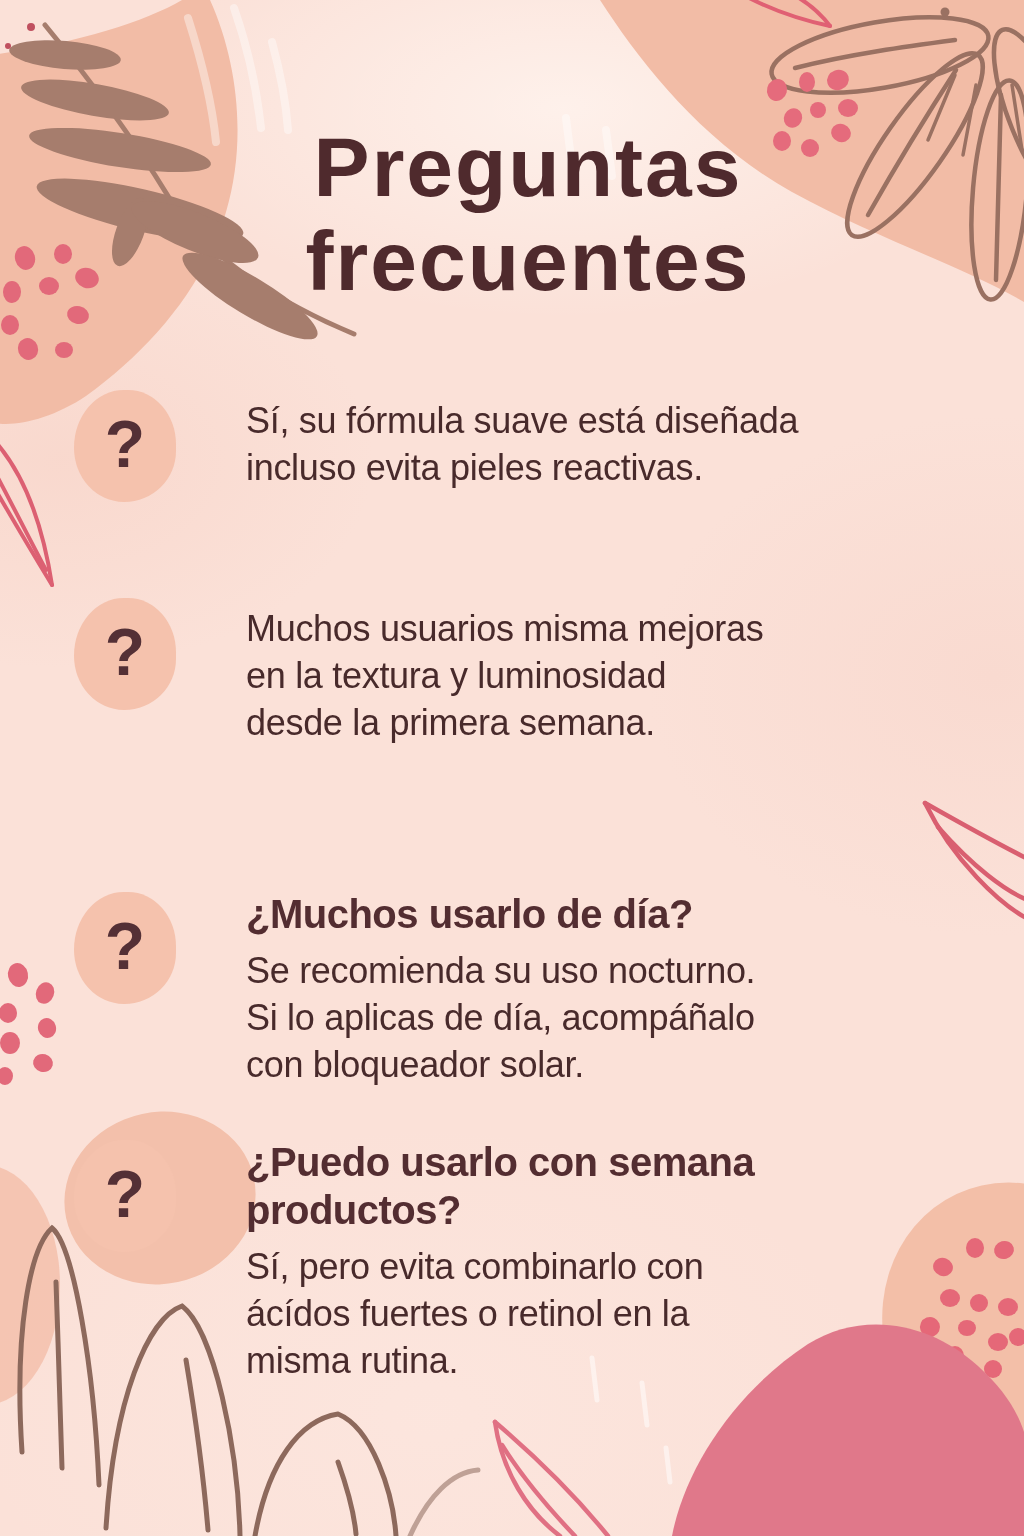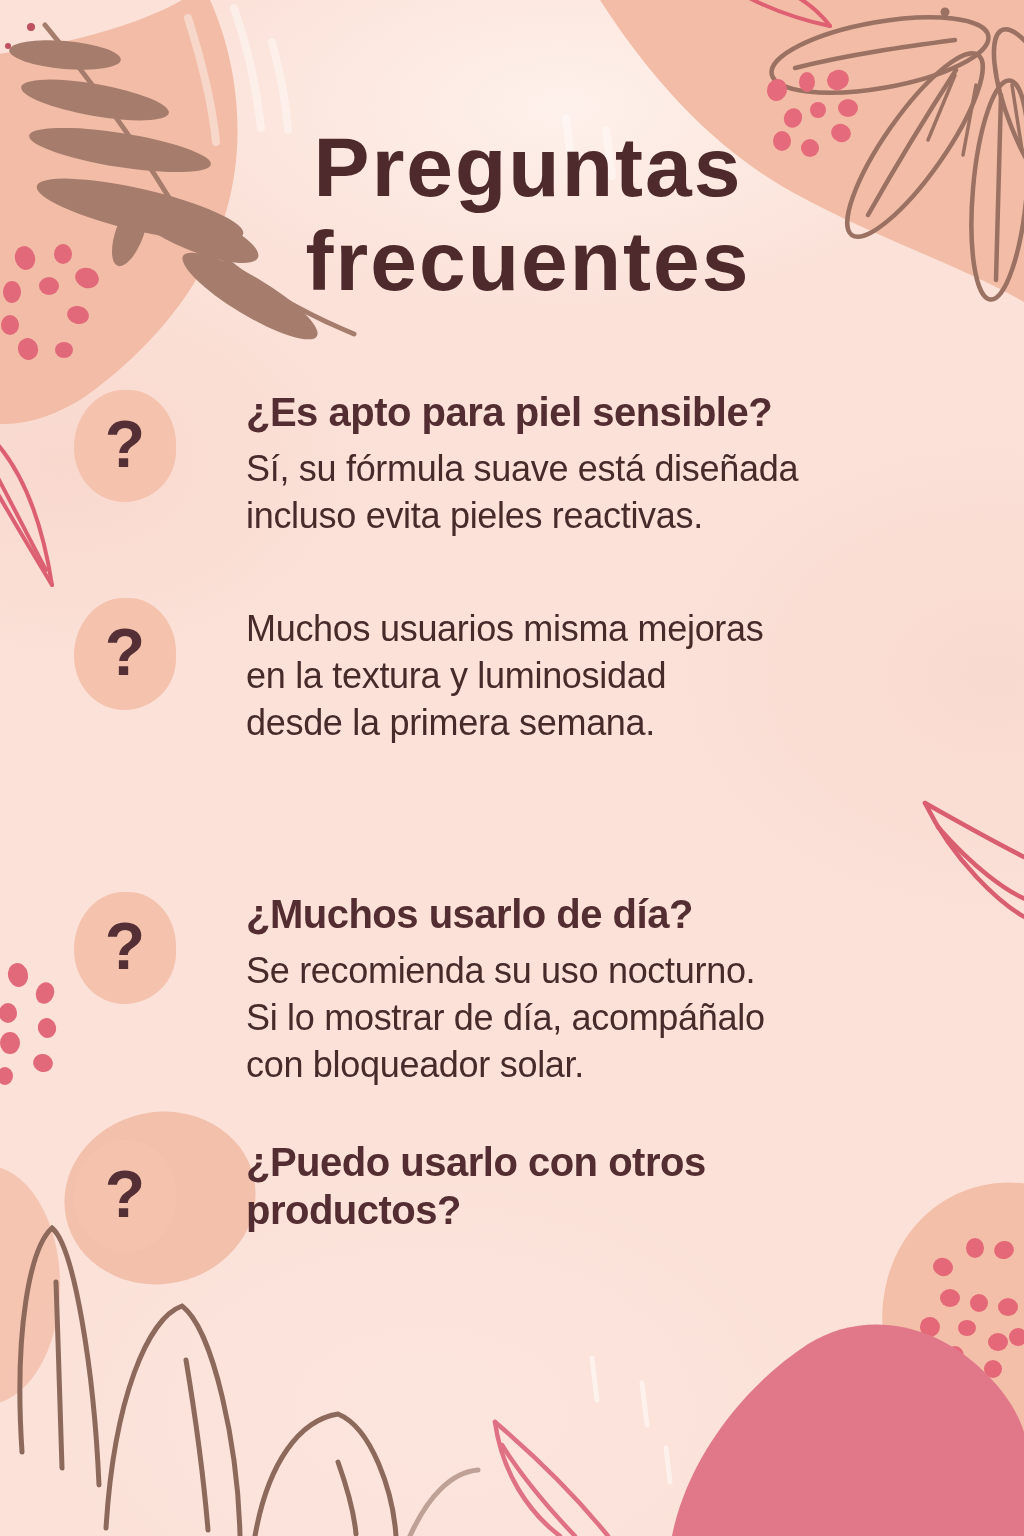--- a/index.html
+++ b/index.html
@@ -227,21 +227,20 @@
   </svg>
 
   <h1 class="title">Preguntas
 frecuentes</h1>
 
   <section class="faq-item item-1">
     <div class="qmark">
       <span>?</span>
     </div>
     <div class="qa">
-      <h2>¿Es apto para piel sensible?</h2>
       <p>Sí, su fórmula suave está diseñada
 incluso evita pieles reactivas.</p>
     </div>
   </section>
 
   <section class="faq-item item-2">
     <div class="qmark">
       <span>?</span>
     </div>
     <div class="qa">
@@ -251,28 +250,31 @@
     </div>
   </section>
 
   <section class="faq-item item-3">
     <div class="qmark">
       <span>?</span>
     </div>
     <div class="qa">
       <h2>¿Muchos usarlo de día?</h2>
       <p>Se recomienda su uso nocturno.
-Si lo mostrar de día, acompáñalo
+Si lo aplicas de día, acompáñalo
 con bloqueador solar.</p>
     </div>
   </section>
 
   <section class="faq-item item-4">
     <div class="qmark">
       <span>?</span>
     </div>
     <div class="qa">
-      <h2>¿Puedo usarlo con otros
+      <h2>¿Puedo usarlo con semana
 productos?</h2>
+      <p>Sí, pero evita combinarlo con
+ácídos fuertes o retinol en la
+misma rutina.</p>
     </div>
   </section>
 
 </div>
 
 </body></html>

